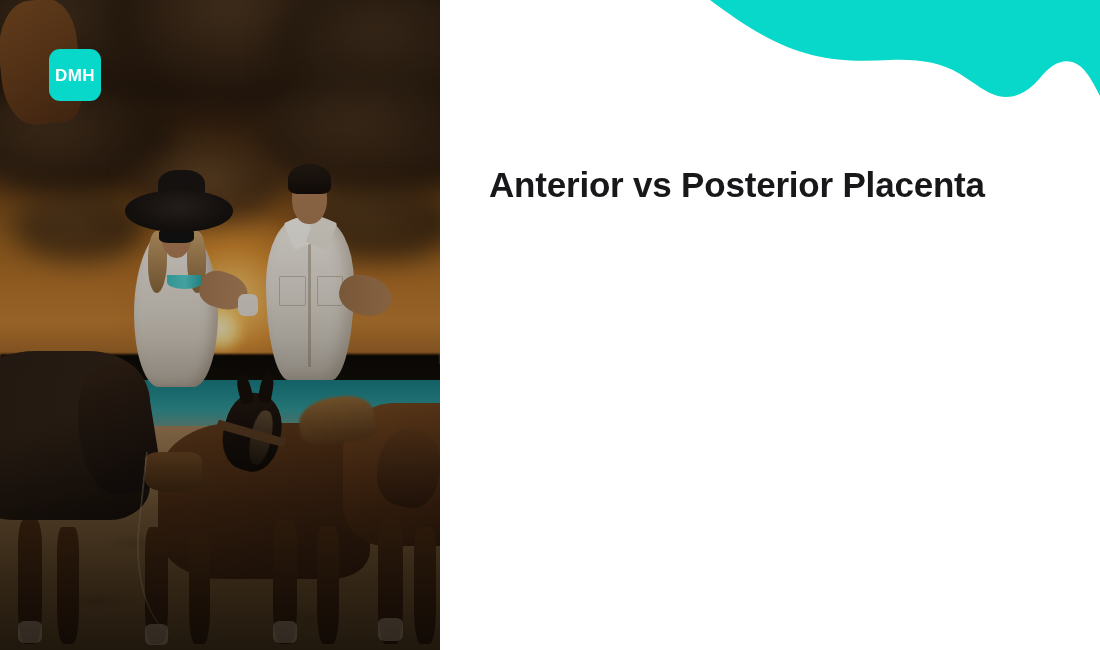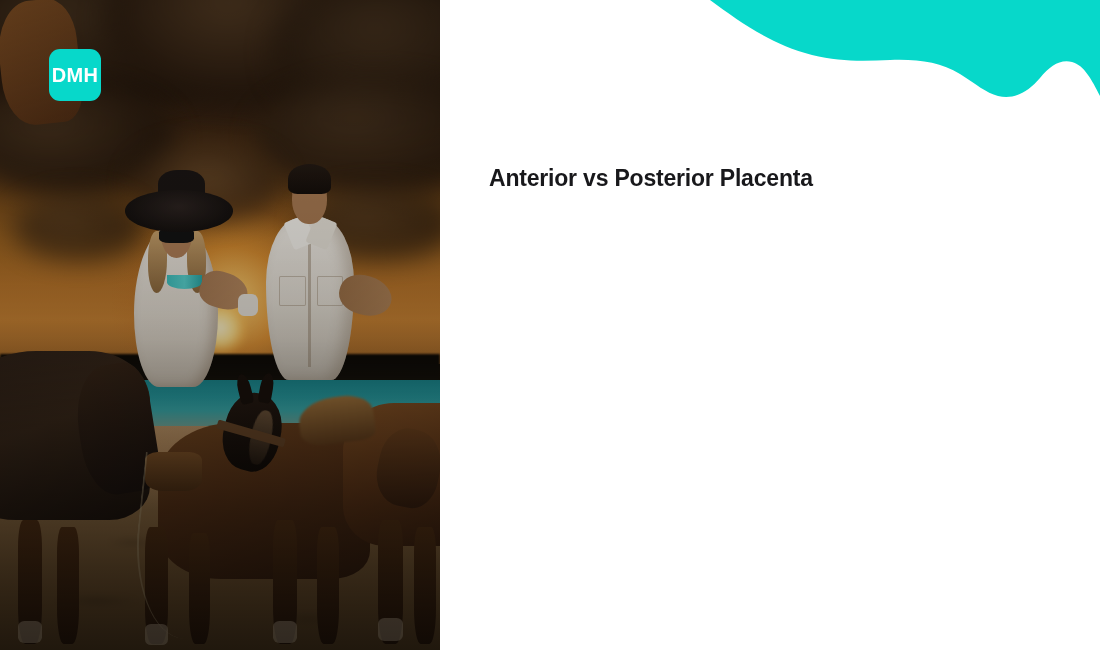--- a/index.html
+++ b/index.html
@@ -289,21 +289,21 @@
 
   
   .logo-badge {
     position:absolute; left:49px; top:49px;
     width:52px; height:52px;
     border-radius:11px;
     display:flex; align-items:center; justify-content:center;
   }
   .logo-badge-text {
     color:#ffffff;
-    font-size:20px;
+    font-size:17px;
     font-weight:700;
     letter-spacing:.4px;
     line-height:1;
   }
 
   
   .content-panel {
     position:absolute; left:440px; top:0;
     width:660px; height:650px;
     background:#ffffff;
@@ -312,21 +312,21 @@
   .wave-decoration {
     position:absolute; left:0; top:0;
     width:660px; height:120px;
     display:block;
   }
   .text-block {
     position:absolute; left:49px; top:164px;
     width:520px;
   }
   .slide-title {
-    font-size:23px;
+    font-size:35px;
     font-weight:700;
     color:#18181b;
     line-height:1.22;
     letter-spacing:-.2px;
   }
   .slide-body {
     margin-top:44px;
     font-size:22px;
     font-weight:400;
     color:#1c1c1f;

